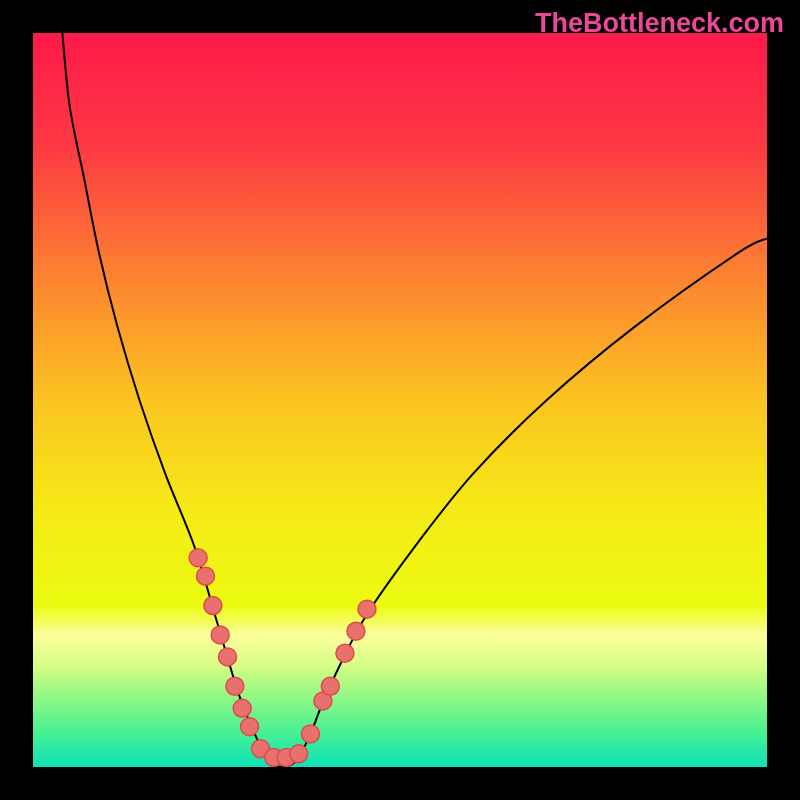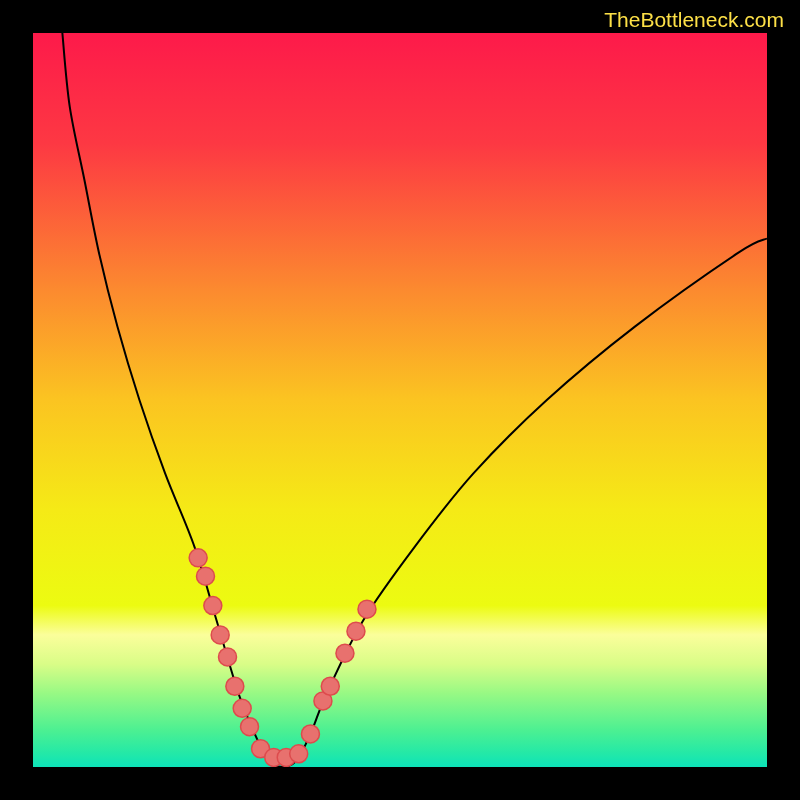--- a/index.html
+++ b/index.html
@@ -14,24 +14,24 @@
       background: #000;
       position: relative;
       overflow: hidden;
       font-family: Arial, sans-serif;
     }
 
     .watermark {
       position: absolute;
       top: 8px;
       right: 16px;
-      color: #fde047;
-      font-size: 21px;
+      color: #ec4899;
+      font-size: 27px;
       z-index: 100;
-      font-weight: normal;
+      font-weight: bold;
     }
 
     .chart-area {
       position: absolute;
       left: 33px;
       top: 33px;
       width: 734px;
       height: 734px;
       overflow: hidden;
     }

